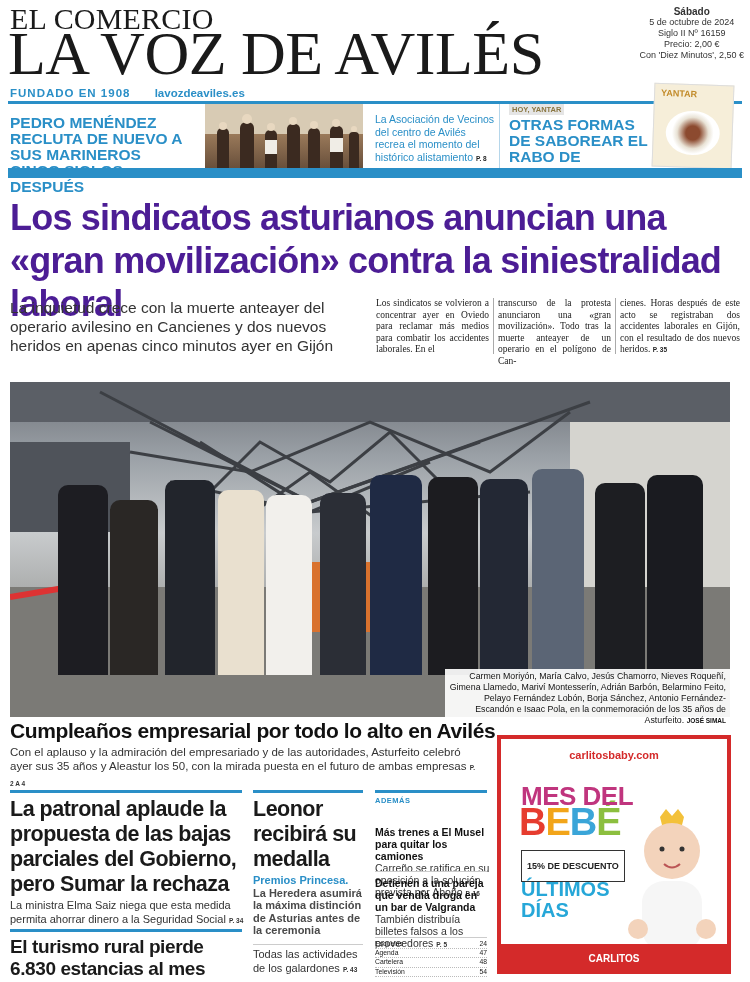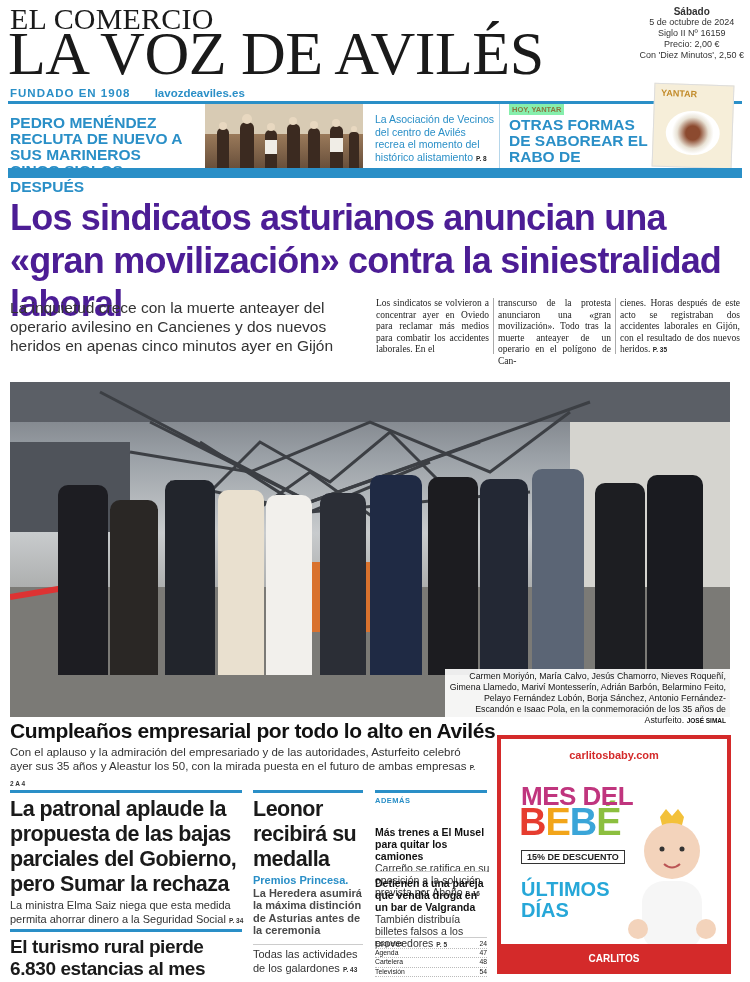--- a/index.html
+++ b/index.html
@@ -16,21 +16,21 @@
   #dateblock { right: 6px; top: 6px; text-align: center; font-size: 9px; line-height: 11px; color: #333; }
   #dateblock .day { font-weight: bold; font-size: 10px; }
 
   
   #strip-line-top { left: 8px; top: 101px; width: 734px; height: 3px; }
   .strip-h { font-weight: bold; font-size: 15.5px; line-height: 16px; color: #2a8fc7; text-transform: uppercase; }
   #strip1 { left: 10px; top: 115px; width: 185px; }
   #strip-photo1 { left: 205px; top: 104px; width: 158px; height: 72px; background: linear-gradient(180deg,#c9b59a 0%,#9c7b5b 40%,#5d4634 100%); overflow: hidden; }
   #strip2 { left: 375px; top: 113px; width: 120px; font-size: 10.5px; line-height: 12.5px; color: #2a8fc7; }
   #strip-div { left: 499px; top: 104px; width: 1px; height: 64px; background: #b5d6ea; }
-  #strip3-tag { left: 509px; top: 104px; background: #86efac; font-size: 7.5px; font-weight: bold; color: #8a7640; padding: 1px 3px; }
+  #strip3-tag { left: 509px; top: 104px; background: #e5e5e5; font-size: 7.5px; font-weight: bold; color: #8a7640; padding: 1px 3px; }
   #strip3 { left: 509px; top: 117px; width: 140px; }
   #strip-photo2 { left: 653px; top: 84px; width: 80px; height: 84px; background: #f6eed9; border: 1px solid #ddd; transform: rotate(2deg); }
   #strip-line-bot { left: 8px; top: 168px; width: 734px; height: 10px; }
 
   
   #headline { left: 10px; top: 196px; width: 730px; font-weight: bold; font-size: 36px; line-height: 43px; letter-spacing: -0.8px; color: #4c1d95; }
   #deck { left: 10px; top: 298px; width: 355px; font-size: 15.5px; line-height: 19px; color: #333; }
   .col { font-family: "Liberation Serif", serif; font-size: 9.5px; line-height: 11.5px; text-align: justify; color: #222; }
   #c1 { left: 376px; top: 298px; width: 113px; }
   #c2 { left: 498px; top: 298px; width: 113px; }
@@ -73,21 +73,21 @@
   #adem-div2 { left: 375px; top: 937px; width: 112px; height: 1px; background: #ccc; }
   #index { left: 375px; top: 940px; width: 112px; font-size: 6.8px; line-height: 8.2px; }
   #index .row { display: flex; justify-content: space-between; border-bottom: 1px dotted #bbb; }
 
   
   #ad { left: 497px; top: 735px; width: 234px; height: 239px; background: #d42a2a; padding: 4px; }
   #ad-inner { width: 100%; height: 100%; background: #fff; position: relative; overflow: hidden; }
   #ad-brand { position: absolute; left: 0; top: 10px; width: 100%; text-align: center; font-size: 11px; font-weight: bold; color: #d42a2a; }
   #ad-mes { position: absolute; left: 20px; top: 42px; font-size: 26px; font-weight: bold; color: #c0357e; letter-spacing: -0.5px; }
   #ad-bebe { position: absolute; left: 18px; top: 62px; font-size: 38px; font-weight: bold; letter-spacing: -1px; }
-  #ad-desc { position: absolute; left: 20px; top: 111px; font-size: 9px; font-weight: bold; border: 1px solid #333; padding: 1px 5px; color: #222; }
+  #ad-desc { position: absolute; left: 20px; top: 111px; font-size: 9px; font-weight: bold; border: 1px solid #333; padding: 10px 5px; color: #222; }
   #ad-ultimos { position: absolute; left: 20px; top: 140px; font-size: 20px; line-height: 21px; font-weight: bold; color: #26a7d8; }
   #ad-baby { position: absolute; right: 8px; top: 70px; width: 95px; height: 150px; }
   #ad-bottom { position: absolute; left: 0; bottom: 0; width: 100%; height: 26px; background: #d42a2a; }
   #ad-footbrand { position: absolute; left: 0; bottom: 6px; width: 100%; text-align: center; color: #fff; font-weight: bold; font-size: 10px; }
 </style>
 </head>
 <body>
 
 <div id="elcomercio" class="abs serif">EL COMERCIO</div>
 <div id="title" class="abs serif">LA VOZ DE AVILÉS</div>

